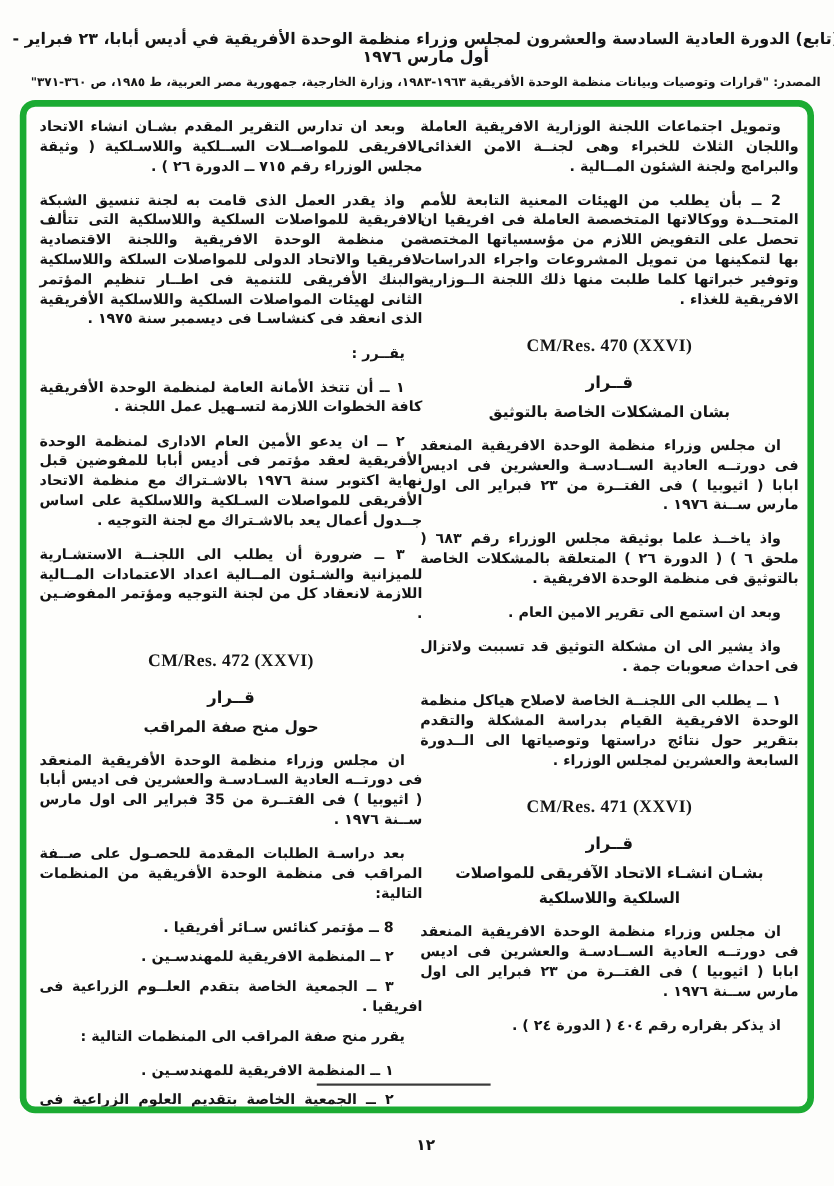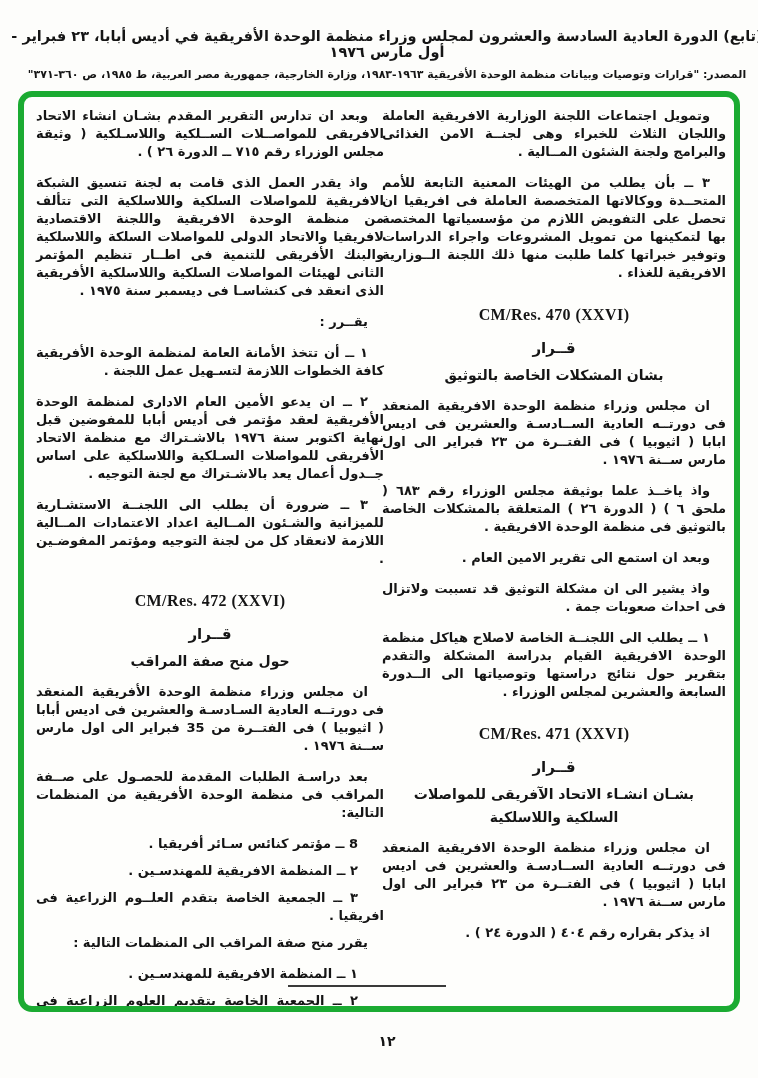--- a/index.html
+++ b/index.html
@@ -53,21 +53,21 @@
 
   <div class="header">
     <div class="h1">(تابع) الدورة العادية السادسة والعشرون لمجلس وزراء منظمة الوحدة الأفريقية في أديس أبابا، ٢٣ فبراير - أول مارس ١٩٧٦</div>
     <div class="h2">المصدر: "قرارات وتوصيات وبيانات منظمة الوحدة الأفريقية ١٩٦٣-١٩٨٣، وزارة الخارجية، جمهورية مصر العربية، ط ١٩٨٥، ص ٣٦٠-٣٧١"</div>
   </div>
 
   <div class="frame" style="border-color: rgb(27, 171, 50);">
 
     <div class="col col-right">
       <div class="p">وتمويل اجتماعات اللجنة الوزارية الافريقية العاملة واللجان الثلاث للخبراء وهى لجنــة الامن الغذائى والبرامج ولجنة الشئون المــالية .</div>
-      <div class="p">٣ ــ بأن يطلب من الهيئات المعنية التابعة للأمم المتحــدة ووكالاتها المتخصصة العاملة فى افريقيا ان تحصل على التفويض اللازم من مؤسسياتها المختصة بها لتمكينها من تمويل المشروعات واجراء الدراسات وتوفير خبراتها كلما طلبت منها ذلك اللجنة الــوزارية الافريقية للغذاء .</div>
+      <div class="p">2 ــ بأن يطلب من الهيئات المعنية التابعة للأمم المتحــدة ووكالاتها المتخصصة العاملة فى افريقيا ان تحصل على التفويض اللازم من مؤسسياتها المختصة بها لتمكينها من تمويل المشروعات واجراء الدراسات وتوفير خبراتها كلما طلبت منها ذلك اللجنة الــوزارية الافريقية للغذاء .</div>
       <div class="rescode mt-lg">CM/Res. 470 (XXVI)</div>
       <div class="title">قــرار</div>
       <div class="subtitle">بشان المشكلات الخاصة بالتوثيق</div>
       <div class="p">ان مجلس وزراء منظمة الوحدة الافريقية المنعقد فى دورتــه العادية الســادسـة والعشرين فى اديس ابابا ( اثيوبيا ) فى الفتــرة من ٢٣ فبراير الى اول مارس ســنة ١٩٧٦ .</div>
       <div class="p">واذ ياخــذ علما بوثيقة مجلس الوزراء رقم ٦٨٣ ( ملحق ٦ ) ( الدورة ٢٦ ) المتعلقة بالمشكلات الخاصة بالتوثيق فى منظمة الوحدة الافريقية .</div>
       <div class="p">وبعد ان استمع الى تقرير الامين العام .</div>
       <div class="p">واذ يشير الى ان مشكلة التوثيق قد تسببت ولاتزال فى احداث صعوبات جمة .</div>
       <div class="p">١ ــ يطلب الى اللجنــة الخاصة لاصلاح هياكل منظمة الوحدة الافريقية القيام بدراسة المشكلة والتقدم بتقرير حول نتائج دراستها وتوصياتها الى الــدورة السابعة والعشرين لمجلس الوزراء .</div>
       <div class="rescode mt-lg">CM/Res. 471 (XXVI)</div>
       <div class="title">قــرار</div>

